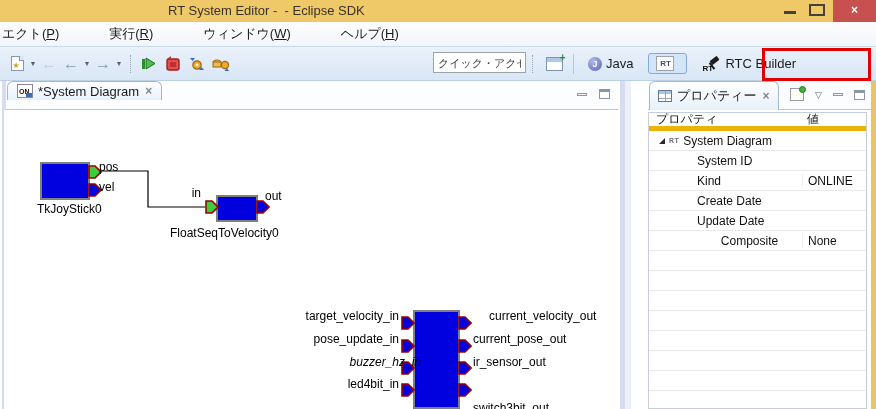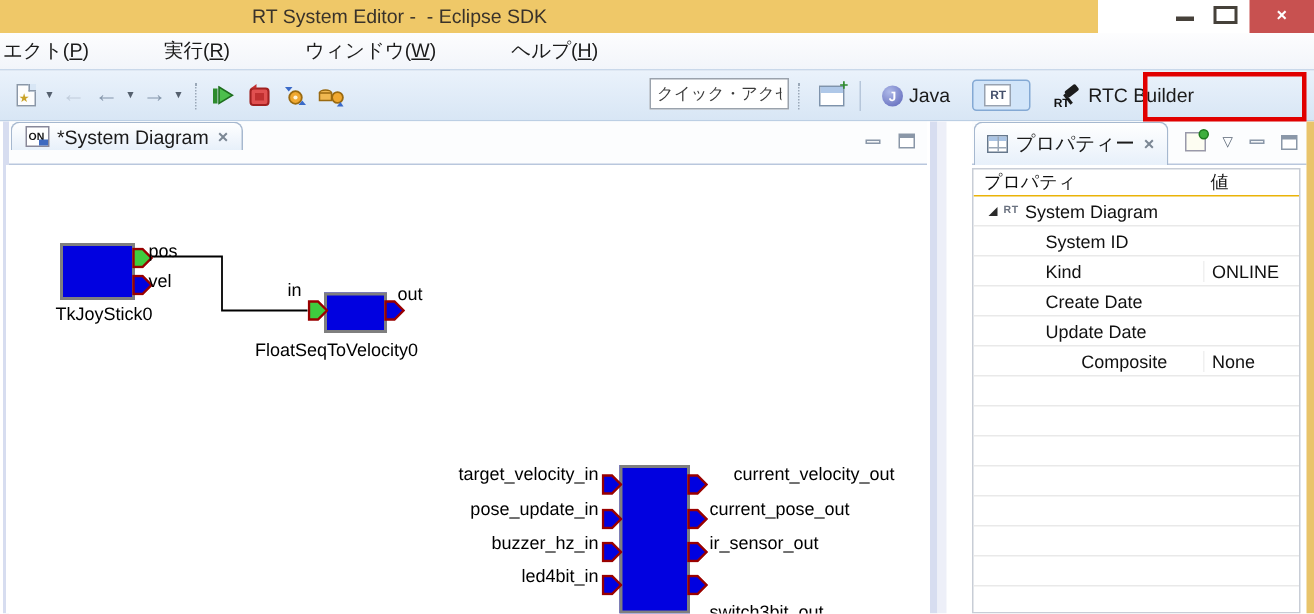--- a/index.html
+++ b/index.html
@@ -1,20 +1,20 @@
 <!DOCTYPE html>
 <html><head>
 <meta charset="utf-8">
 <style>
   * { margin:0; padding:0; box-sizing:border-box; }
   html,body { width:876px; height:409px; overflow:hidden; }
   body { position:relative; background:#fff; font-family:"Liberation Sans","DejaVu Sans",sans-serif; color:#222; }
 
   
-  .titlebar { position:absolute; left:0; top:0; width:732px; height:22px; background:#EFC868; }
+  .titlebar { position:absolute; left:0; top:0; width:876px; height:22px; background:#EFC868; }
   .title-text { position:absolute; left:168px; top:3px; font-size:13px; color:#39322A; white-space:pre; }
   .btn-min { position:absolute; left:784px; top:11px; width:12px; height:3px; background:#46413A; }
   .btn-max { position:absolute; left:809px; top:4px; width:16px; height:12px; border:2px solid #46413A; background:transparent; }
   .btn-close { position:absolute; left:833px; top:0; width:43px; height:22px; background:#C85150; color:#fff; font-size:12px; font-weight:bold; text-align:center; line-height:21px; }
 
   
   .menubar { position:absolute; left:0; top:22px; width:876px; height:24px; background:linear-gradient(#FDFDFE,#F2F5FA); display:flex; align-items:center;gap:28px; }
   .menu-item { font-size:13px; color:#1B1B1B; padding:0 11px; height:24px; line-height:24px; white-space:nowrap; }
   .menu-item:first-child { padding-left:2px; }
 
@@ -85,21 +85,21 @@
   .tbl-icon { position:relative; width:14px; height:12px; border:1px solid #66788C; background:#fff; }
   .tbl-icon .hd { position:absolute; left:0; top:0; width:100%; height:3px; background:#AAC4E4; }
   .tbl-icon .vline { position:absolute; left:6px; top:0; width:1px; height:100%; background:#9AA8B8; }
   .tbl-icon .hline { position:absolute; left:0; top:7px; width:100%; height:1px; background:#9AA8B8; }
   .props-icons { position:absolute; right:6px; top:7px; display:flex; gap:11px; align-items:center; }
   .pin-note { position:relative; width:14px; height:13px; background:#FDFDF2; border:1px solid #99A; }
   .pin-note .pin { position:absolute; right:-3px; top:-3px; width:7px; height:7px; border-radius:50%; background:#3FAF3F; border:1px solid #1E7A1E; }
   .view-menu { font-size:9px; color:#5A6676; }
 
   .props-table { position:absolute; left:0px; top:31px; width:219px; height:297px; border:1px solid #C8CDD6; background:#fff; overflow:hidden; }
-  .props-header { height:18px; display:flex; align-items:center; border-bottom:1px solid #eab308; font-size:12px; color:#111; }
+  .props-header { height:18px; display:flex; align-items:center; border-bottom:5px solid #eab308; font-size:12px; color:#111; }
   .ph-prop { width:153px; padding-left:7px; }
   .ph-val { flex:1; padding-left:5px; }
   .prow { height:20px; display:flex; align-items:center; border-bottom:1px solid #E9E9E9; font-size:12px; color:#111; }
   .pc-label { width:153px; display:flex; align-items:center; overflow:hidden; white-space:nowrap; }
   .pc-value { flex:1; padding-left:5px; border-left:1px solid #F0F0F0; white-space:nowrap; }
   .tree-tri { width:0; height:0; border-top:6px solid transparent; border-right:6px solid #2B2B2B; margin:0 4px 0 10px; }
   .tree-rt { font-size:7px; font-weight:bold; color:#6B7280; margin-right:4px; letter-spacing:0.5px; }
 
   
   .svg-btn { width:24px; height:24px; display:flex; align-items:center; justify-content:center; }
@@ -250,21 +250,21 @@
           <path d="M1 1 L7 1 L13 7 L7 13 L1 13 Z" fill="#0101E0" stroke="#990000" stroke-width="1.6"></path>
         </svg>
         <div class="port-label align-right" style="transform: translateX(-100%); left: 395px; top: 199px;">target_velocity_in</div>
         <svg width="14" height="14" viewBox="0 0 14 14" class="port" style="left: 397px; top: 229px;">
           <path d="M1 1 L7 1 L13 7 L7 13 L1 13 Z" fill="#0101E0" stroke="#990000" stroke-width="1.6"></path>
         </svg>
         <div class="port-label align-right" style="transform: translateX(-100%); left: 395px; top: 222px;">pose_update_in</div>
         <svg width="14" height="14" viewBox="0 0 14 14" class="port" style="left: 397px; top: 251px;">
           <path d="M1 1 L7 1 L13 7 L7 13 L1 13 Z" fill="#0101E0" stroke="#990000" stroke-width="1.6"></path>
         </svg>
-        <div class="port-label align-right" style="transform: translateX(-100%); left: 395px; top: 245px;">buzzer_hz_in</div>
+        <div class="port-label align-right" style="transform: translateX(-100%); left: 417px; top: 245px; font-style: italic;">buzzer_hz_in</div>
         <svg width="14" height="14" viewBox="0 0 14 14" class="port" style="left: 397px; top: 273px;">
           <path d="M1 1 L7 1 L13 7 L7 13 L1 13 Z" fill="#0101E0" stroke="#990000" stroke-width="1.6"></path>
         </svg>
         <div class="port-label align-right" style="transform: translateX(-100%); left: 395px; top: 267px;">led4bit_in</div>
         <svg width="14" height="14" viewBox="0 0 14 14" class="port" style="left: 454px; top: 206px;">
           <path d="M1 1 L7 1 L13 7 L7 13 L1 13 Z" fill="#0101E0" stroke="#990000" stroke-width="1.6"></path>
         </svg>
         <div class="port-label" style="left: 469px; top: 199px; margin-left: 16px;">current_velocity_out</div>
         <svg width="14" height="14" viewBox="0 0 14 14" class="port" style="left: 454px; top: 229px;">
           <path d="M1 1 L7 1 L13 7 L7 13 L1 13 Z" fill="#0101E0" stroke="#990000" stroke-width="1.6"></path>

